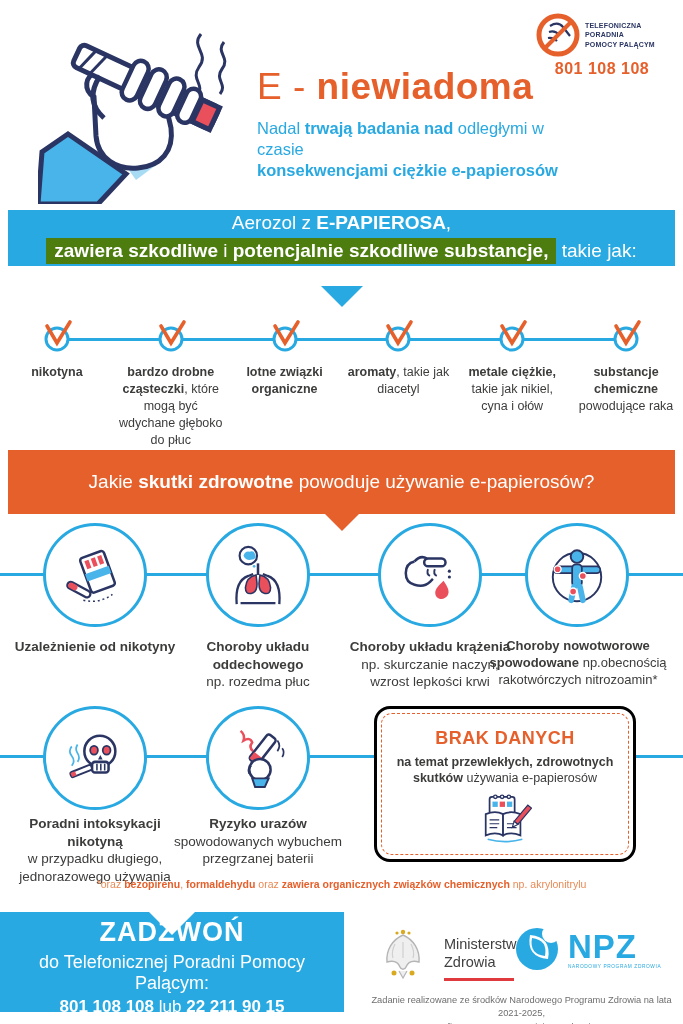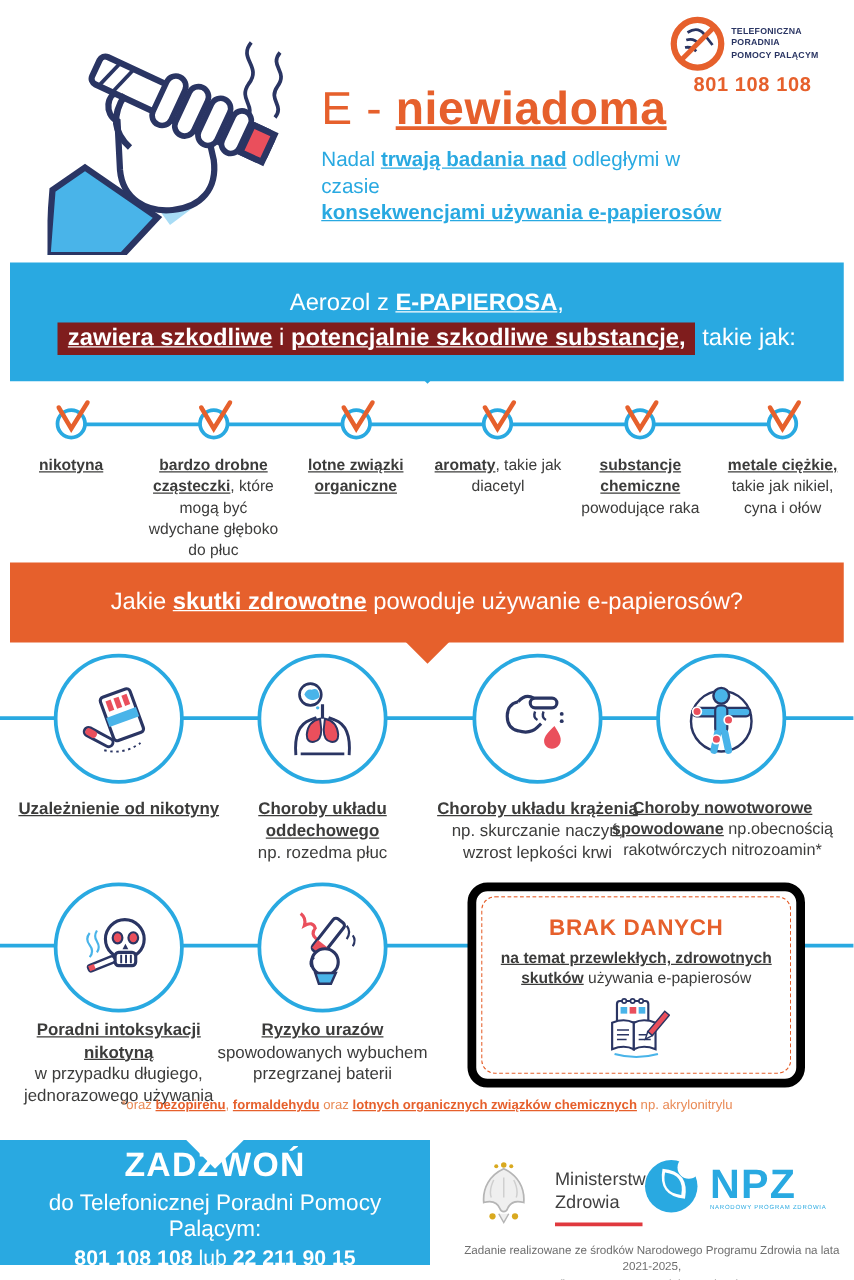--- a/index.html
+++ b/index.html
@@ -1,34 +1,34 @@
 <!DOCTYPE html>
 <html><head>
 <meta charset="utf-8">
 <style>
   html,body{margin:0;padding:0;background:#fff;}
   .page{position:relative;width:683px;height:1024px;background:#fff;overflow:hidden;
         font-family:"Liberation Sans",sans-serif;color:#3C3C3B;}
-  b{font-weight:700;text-decoration:underline;}
+  b{font-weight:700;}
 
   
   .hand-illo{position:absolute;left:38px;top:16px;width:212px;height:188px;}
   .clinic-logo{position:absolute;right:14px;top:12px;width:134px;}
   .clinic-logo-row{display:flex;align-items:center;gap:4px;}
   .clinic-logo-text{font-size:7px;font-weight:700;color:#2A3563;line-height:1.35;letter-spacing:.2px;}
   .clinic-phone{font-size:16px;font-weight:700;color:#E6602C;text-align:center;margin-top:2px;letter-spacing:.5px;}
   .title-block{position:absolute;left:257px;top:66px;width:330px;}
   .title{font-size:37px;color:#E6602C;letter-spacing:.5px;}
   .title .light{font-weight:400;}
   .subtitle{margin-top:10px;font-size:16.5px;color:#29A9E1;line-height:1.28;}
 
   
   .banner{position:absolute;left:8px;width:667px;color:#fff;text-align:center;}
-  .banner-blue{top:210px;height:95px;background:#29A9E1;display:flex;flex-direction:column;justify-content:center;gap:4px;font-size:19px;}
-  .hl{background:#7f1d1d;padding:2px 8px;display:inline-block;}
+  .banner-blue{top:210px;height:56px;background:#29A9E1;display:flex;flex-direction:column;justify-content:center;gap:4px;font-size:19px;}
+  .hl{background:#4d7c0f;padding:2px 8px;display:inline-block;}
   .pointer{position:absolute;left:50%;transform:translateX(-50%);width:0;height:0;
            border-left:21px solid transparent;border-right:21px solid transparent;}
   .pointer-blue{top:286px;border-top:21px solid #29A9E1;}
   .banner-orange{top:450px;height:64px;background:#E6602C;display:flex;align-items:center;justify-content:center;font-size:19px;}
   .pointer-orange{top:510px;border-top:21px solid #E6602C;}
 
   
   .sub-line{position:absolute;left:56px;top:338px;width:567px;height:3px;background:#29A9E1;}
   .substances{position:absolute;left:0;top:316px;width:683px;display:grid;grid-template-columns:repeat(6,1fr);}
   .substance{display:flex;flex-direction:column;align-items:center;position:relative;}
@@ -37,21 +37,21 @@
   
   .fx-line{position:absolute;left:0;width:683px;height:3px;background:#29A9E1;}
   .fx-line1{top:573px;} .fx-line2{top:755px;}
   .fx-circle{position:absolute;width:98px;height:98px;border:3px solid #29A9E1;border-radius:50%;
              background:#fff;display:flex;align-items:center;justify-content:center;}
   .fx-label{position:absolute;text-align:center;font-size:13.5px;line-height:1.3;}
   .fx-label b{display:block;}
   .fx-label.inline b{display:inline;}
 
   
-  .no-data{position:absolute;left:374px;top:706px;width:256px;height:150px;border:7px solid #000000;border-radius:16px;background:#fff;}
+  .no-data{position:absolute;left:374px;top:706px;width:256px;height:150px;border:3px solid #000000;border-radius:16px;background:#fff;}
   .no-data-inner{position:absolute;inset:4px;border:1.5px dashed #E6602C;border-radius:11px;
                  display:flex;flex-direction:column;align-items:center;padding-top:14px;box-sizing:border-box;}
   .no-data-title{color:#E6602C;font-weight:700;font-size:18px;letter-spacing:.5px;}
   .no-data-text{margin-top:5px;font-size:12.5px;text-align:center;line-height:1.3;padding:0 14px;}
 
   
   .footnote{position:absolute;left:0;top:878px;width:683px;text-align:center;font-size:10.5px;color:#E98A55;}
   .footnote b{color:#E6602C;}
 
   
@@ -110,21 +110,21 @@
         <div>POMOCY PALĄCYM</div>
       </div>
     </div>
     <div class="clinic-phone">801 108 108</div>
   </div>
 
   <div class="title-block">
     <div class="title"><span class="light">E - </span><b>niewiadoma</b></div>
     <div class="subtitle">
       <div><span>Nadal </span><b>trwają badania nad</b><span> odległymi w czasie</span></div>
-      <div><b>konsekwencjami używania e-papierosów</b></div>
+      <div><b>konsekwencjami ciężkie e-papierosów</b></div>
     </div>
   </div>
 
   <div class="banner banner-blue">
     <div><span>Aerozol z </span><b>E-PAPIEROSA</b><span>,</span></div>
     <div><span class="hl"><b>zawiera szkodliwe</b><span> i </span><b>potencjalnie szkodliwe substancje,</b></span><span> takie jak:</span></div>
   </div>
   <div class="pointer pointer-blue"></div>
 
   <div class="sub-line"></div>
@@ -155,28 +155,28 @@
           <circle cx="21" cy="23" r="11" fill="#fff" stroke="#29A9E1" stroke-width="3"></circle>
           <path d="M11,10 L21,27 L34,6" fill="none" stroke="#E6602C" stroke-width="3.6" stroke-linecap="round"></path>
         </svg>
       <div class="lbl"><b>aromaty</b><span>, takie jak diacetyl</span></div>
     </div>
     <div class="substance">
       <svg width="42" height="42" viewBox="0 0 42 42">
           <circle cx="21" cy="23" r="11" fill="#fff" stroke="#29A9E1" stroke-width="3"></circle>
           <path d="M11,10 L21,27 L34,6" fill="none" stroke="#E6602C" stroke-width="3.6" stroke-linecap="round"></path>
         </svg>
+      <div class="lbl"><b>metale ciężkie,</b><span> takie jak nikiel, cyna i ołów</span></div>
+    </div>
+    <div class="substance">
+      <svg width="42" height="42" viewBox="0 0 42 42">
+          <circle cx="21" cy="23" r="11" fill="#fff" stroke="#29A9E1" stroke-width="3"></circle>
+          <path d="M11,10 L21,27 L34,6" fill="none" stroke="#E6602C" stroke-width="3.6" stroke-linecap="round"></path>
+        </svg>
       <div class="lbl"><b>substancje chemiczne</b><span> powodujące raka</span></div>
-    </div>
-    <div class="substance">
-      <svg width="42" height="42" viewBox="0 0 42 42">
-          <circle cx="21" cy="23" r="11" fill="#fff" stroke="#29A9E1" stroke-width="3"></circle>
-          <path d="M11,10 L21,27 L34,6" fill="none" stroke="#E6602C" stroke-width="3.6" stroke-linecap="round"></path>
-        </svg>
-      <div class="lbl"><b>metale ciężkie,</b><span> takie jak nikiel, cyna i ołów</span></div>
     </div>
   </div>
 
   <div class="banner banner-orange">
     <div><span>Jakie </span><b>skutki zdrowotne</b><span> powoduje używanie e-papierosów?</span></div>
   </div>
   <div class="pointer pointer-orange"></div>
 
   <div class="fx-line fx-line1"></div>
 
@@ -305,21 +305,21 @@
         <g transform="rotate(40 42 30)">
             <rect x="39.5" y="12" width="5" height="22" fill="#EA4F5C" stroke="#2A3563" stroke-width="1.2"></rect>
             <polygon points="39.5,34 44.5,34 42,40" fill="#fff" stroke="#2A3563" stroke-width="1.2"></polygon>
           </g>
         <path d="M10,50 q18,5 36,0" fill="none" stroke="#49B4E9" stroke-width="1.8"></path>
       </svg>
     </div>
   </div>
 
   <div class="footnote">
-    <span>*oraz </span><b>bezopirenu</b><span>, </span><b>formaldehydu</b><span> oraz </span><b>lotnych organicznych związków chemicznych</b><span> np. akrylonitrylu</span>
+    <span>*oraz </span><b>bezopirenu</b><span>, </span><b>formaldehydu</b><span> oraz </span><b>zawiera organicznych związków chemicznych</b><span> np. akrylonitrylu</span>
   </div>
 
   <div class="call-box">
     <div class="call-notch"></div>
     <div class="call-title">ZADZWOŃ</div>
     <div class="call-line2">do Telefonicznej Poradni Pomocy Palącym:</div>
     <div class="call-line3"><b>801 108 108</b><span> lub </span><b>22 211 90 15</b></div>
   </div>
 
   <div class="footer-logos">

